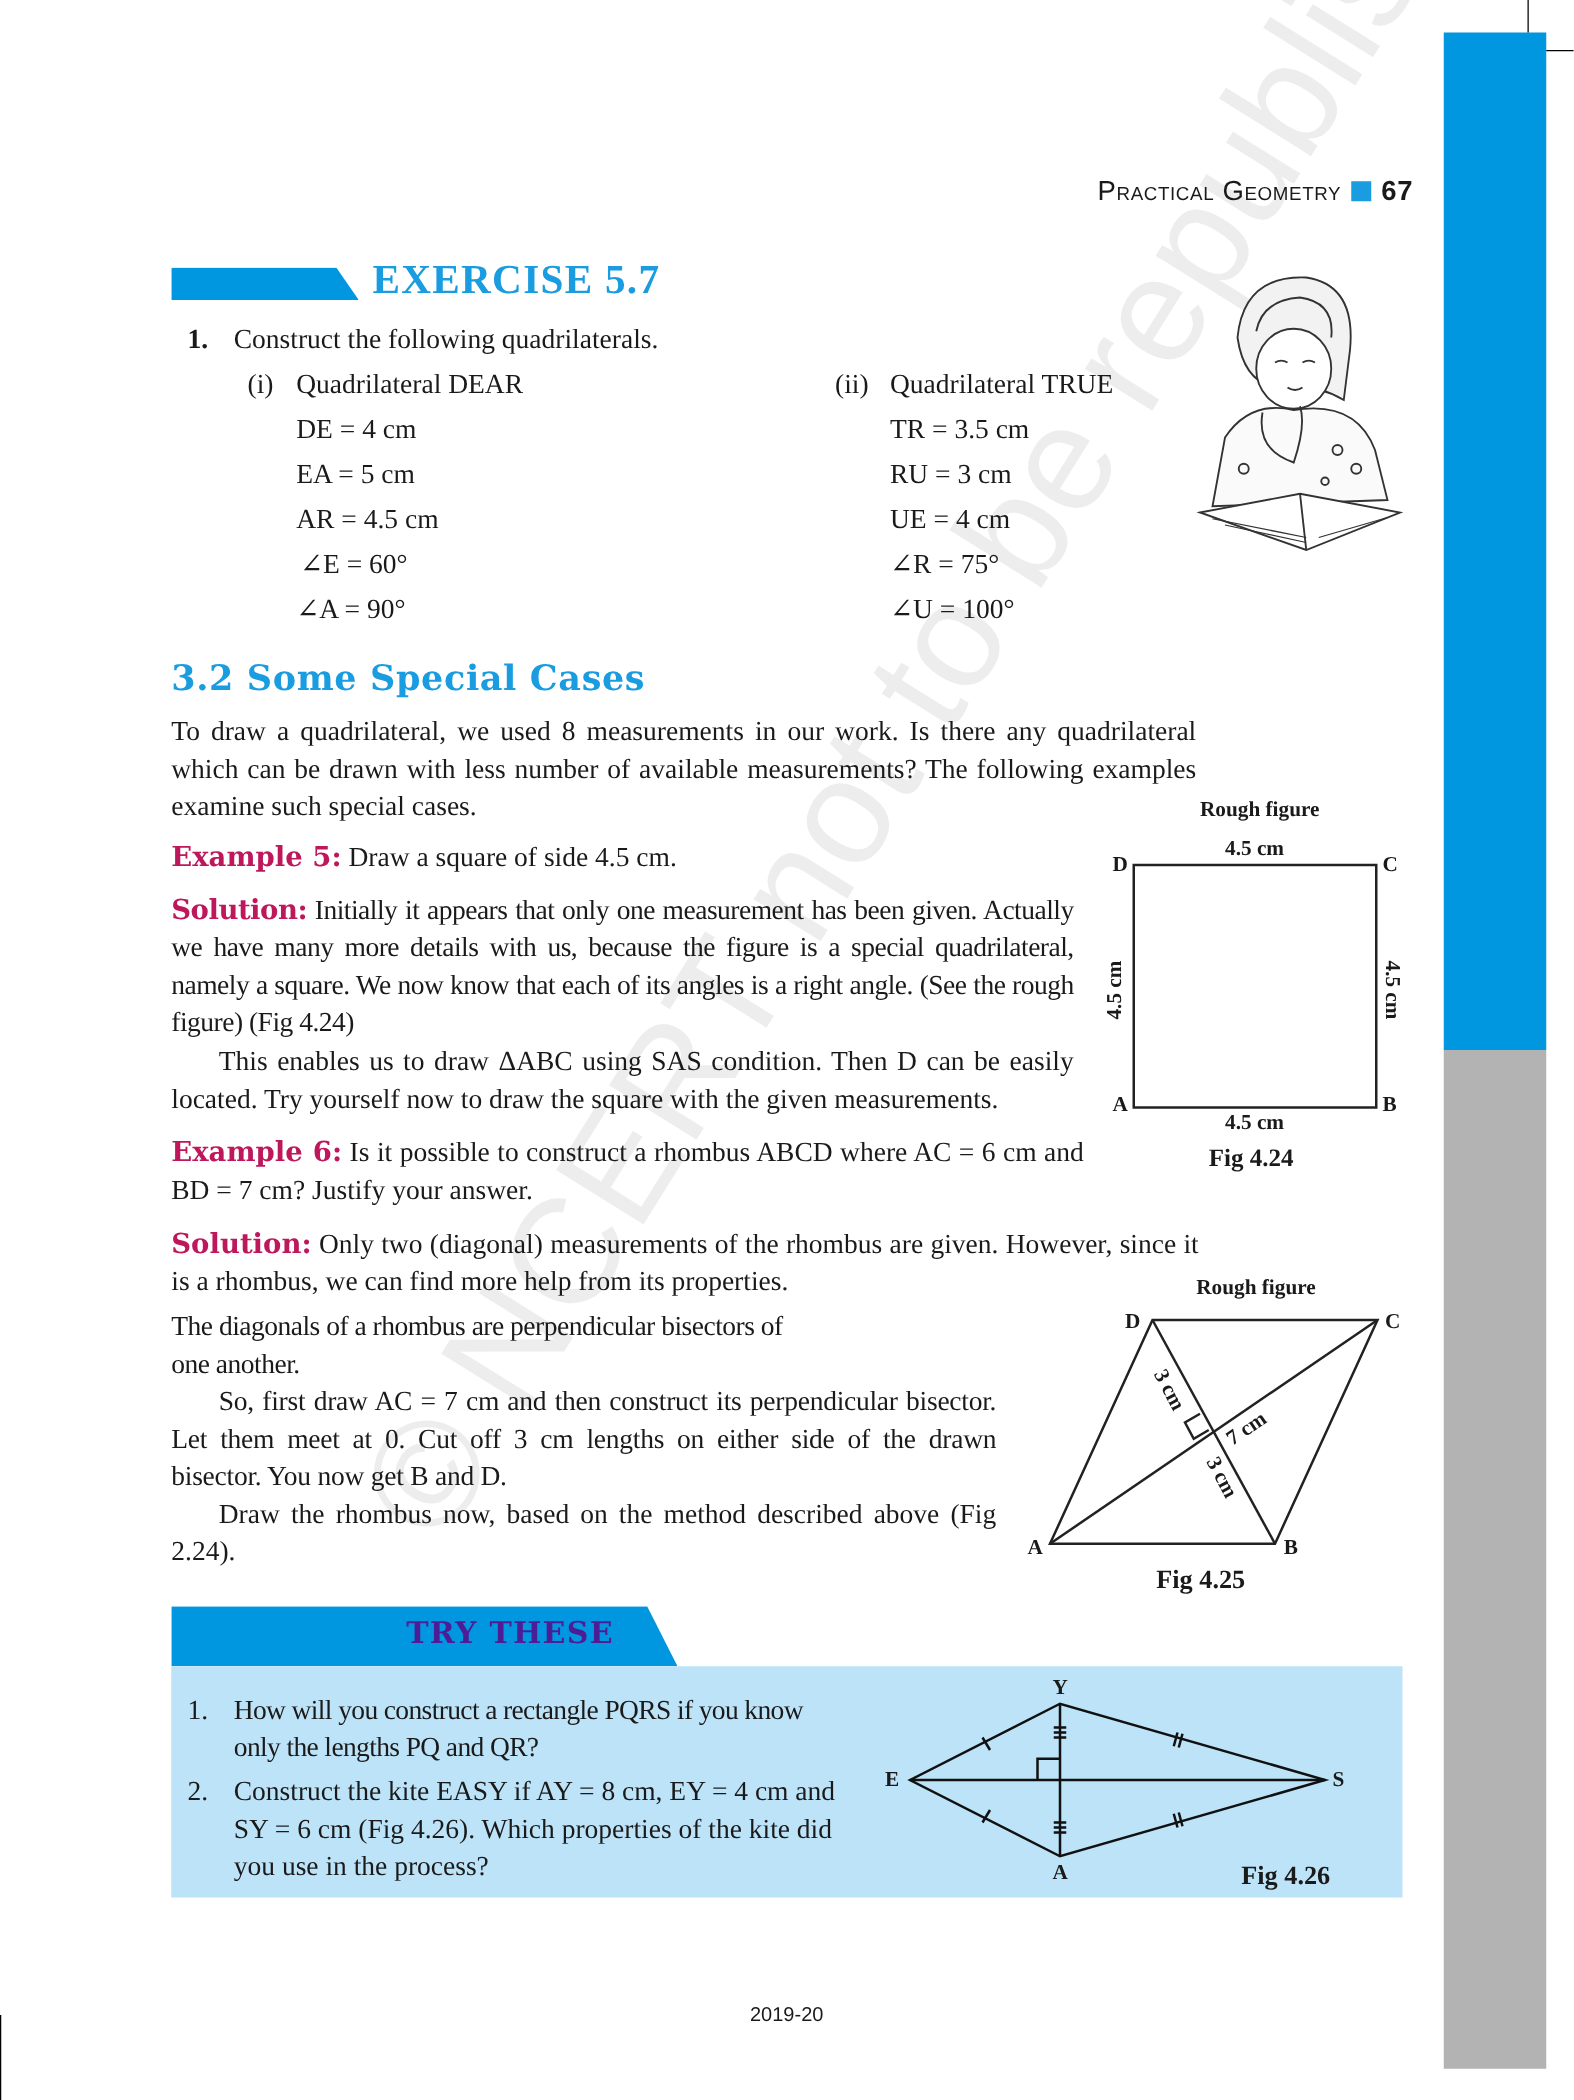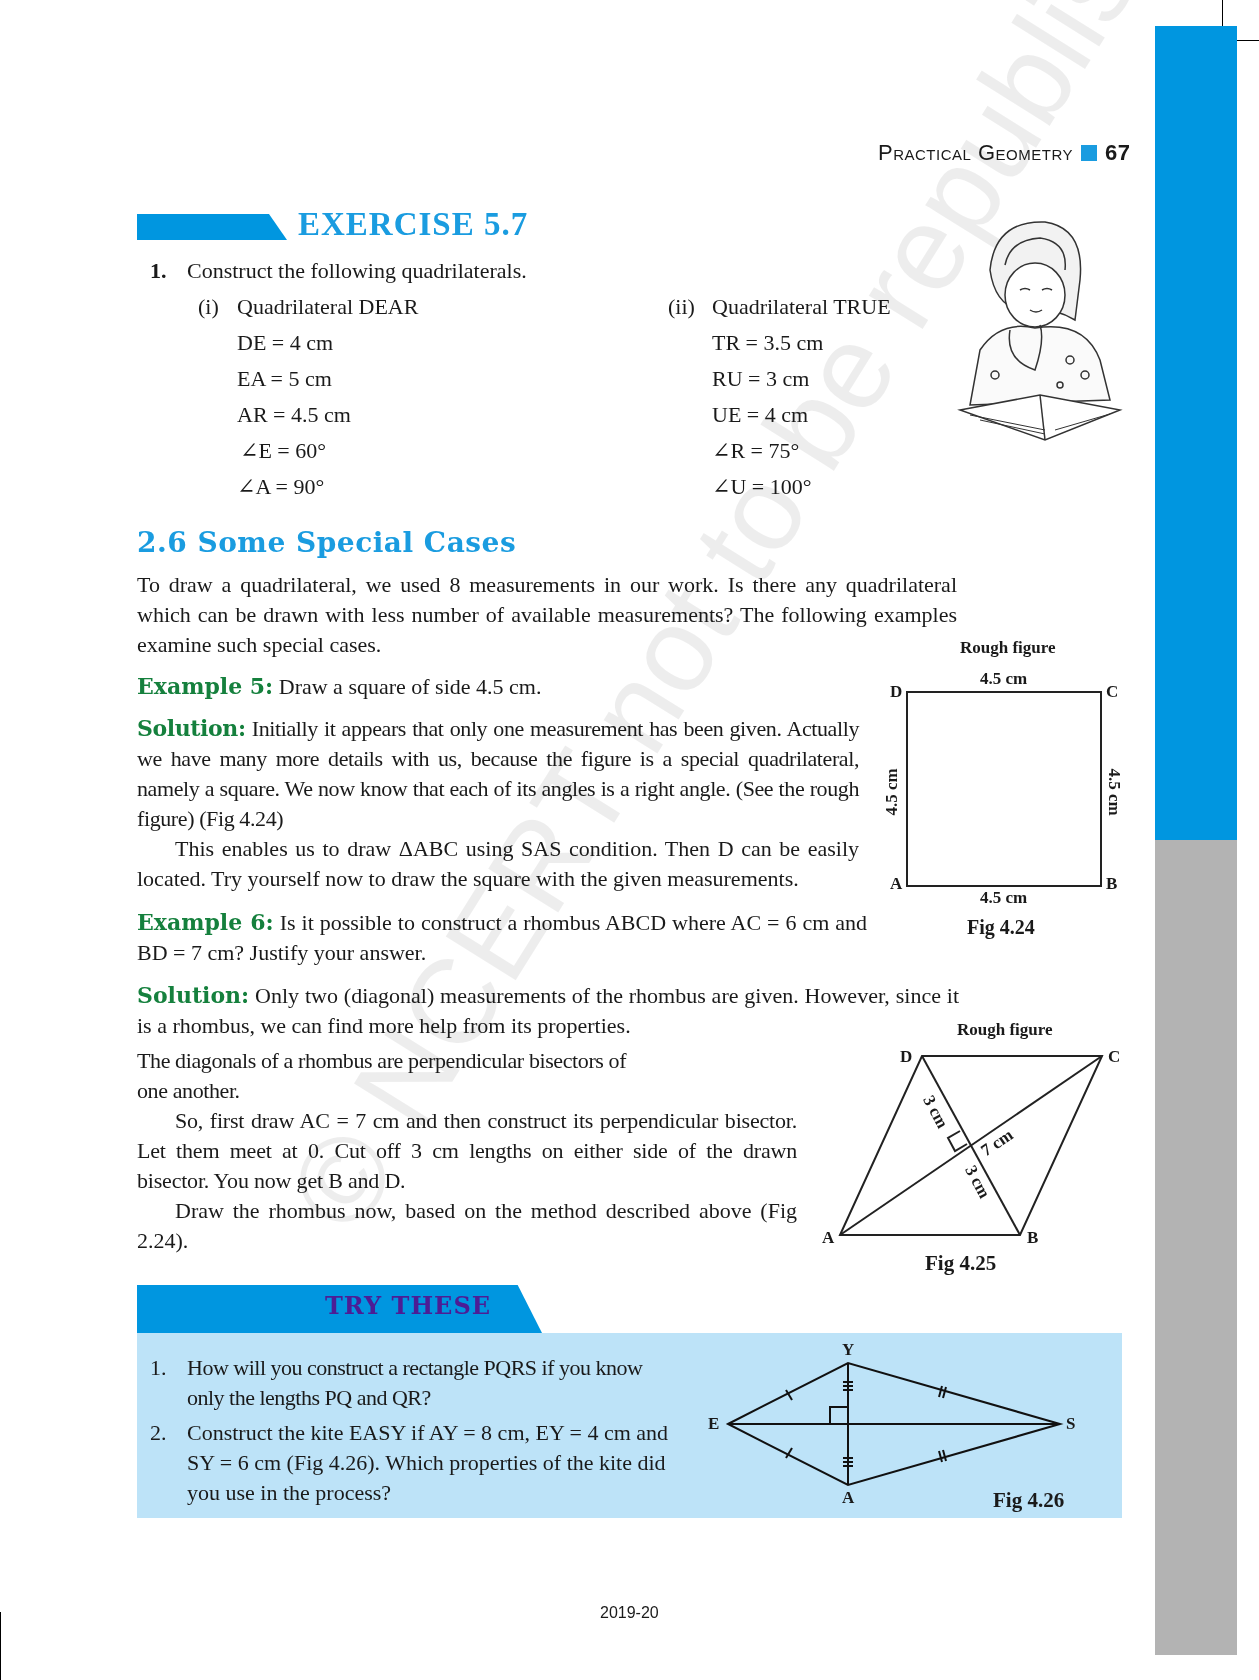--- a/index.html
+++ b/index.html
@@ -12,21 +12,21 @@
   .side-blue { left: 1155px; top: 26px; width: 82px; height: 814px; background: #0096e0; }
   .side-grey { left: 1155px; top: 840px; width: 82px; height: 815px; background: #b3b3b3; }
   .crop-line { background: #000; }
   .header { left: 878px; top: 140px; font-family: "Liberation Sans", sans-serif; font-size: 20px; letter-spacing: 0.5px; display: flex; align-items: center; gap: 8px; }
   .header .sc { font-variant: small-caps; font-size: 22px; }
   .header .sq { width: 16px; height: 16px; background: #1a9ce0; display: inline-block; }
   .header .pn { font-weight: bold; font-size: 22px; }
   .ex-bar { left: 137px; top: 214px; width: 150px; height: 26px; background: #0096e0; clip-path: polygon(0 0, 88% 0, 100% 100%, 0 100%); }
   .ex-title { left: 298px; top: 206px; font-size: 33px; font-weight: bold; color: #1a9ce0; letter-spacing: 1px; }
   .txt { font-size: 22px; line-height: 30px; }
-  .blue-bold { color: #15803d; font-weight: bold; font-family: "DejaVu Serif", serif; font-size: 22px; }
+  .blue-bold { color: #be185d; font-weight: bold; font-family: "DejaVu Serif", serif; font-size: 22px; }
   .sec-title { left: 137px; top: 526px; font-size: 28px; font-weight: bold; color: #1a9ce0; font-family: "DejaVu Serif", serif; letter-spacing: 0.5px; }
   .para { width: 730px; text-align: justify; }
   .fig-label { font-weight: bold; font-size: 17px; }
   .try-bar { left: 137px; top: 1285px; width: 405px; height: 48px; background: #0096e0; clip-path: polygon(0 0, 94% 0, 100% 100%, 0 100%); }
   .try-title { left: 325px; top: 1291px; color: #4c1d95; font-weight: bold; font-size: 24px; letter-spacing: 1px; font-family: "DejaVu Serif", serif; }
   .try-box { left: 137px; top: 1333px; width: 985px; height: 185px; background: #bde3f8; }
   .footer { left: 600px; top: 1604px; font-family: "Liberation Sans", sans-serif; font-size: 16px; }
   .watermark { left: 260px; top: 1180px; transform: rotate(-58deg); transform-origin: left top; font-family: "Liberation Sans", sans-serif; font-size: 120px; color: rgba(0,0,0,0.07); white-space: nowrap; }
 </style>
 </head>
@@ -80,21 +80,21 @@
     <circle cx="120" cy="150" r="4"></circle>
       <circle cx="135" cy="165" r="4"></circle>
       <circle cx="45" cy="165" r="4"></circle>
       <circle cx="110" cy="175" r="3"></circle>
     <path d="M10 200 L90 185 L170 200 L95 230 Z" fill="#fff"></path>
     <path d="M90 185 L95 230"></path>
     <path d="M20 205 L95 220 M30 210 L95 224 M105 220 L160 204" stroke-width="1"></path>
   </g>
 </svg>
 
-<div class="abs sec-title">2.6  Some Special Cases</div>
+<div class="abs sec-title">3.2  Some Special Cases</div>
 <div class="abs txt para" style="left:137px;top:570px;width:820px">To draw a quadrilateral, we used 8 measurements in our work. Is there any quadrilateral which can be drawn with less number of available measurements? The following examples examine such special cases.</div>
 
 <div class="abs txt" style="left:137px;top:671px;width:720px">
   <span class="blue-bold">Example 5:</span>
   <span>Draw a square of side 4.5 cm.</span>
 </div>
 <div class="abs txt para" style="left:137px;top:713px;width:722px;letter-spacing:-0.4px">
   <span class="blue-bold">Solution:</span>
   <span>Initially it appears that only one measurement has been given. Actually we have many more details with us, because the figure is a special quadrilateral, namely a square. We now know that each of its angles is a right angle. (See the rough figure) (Fig 4.24)</span>
 </div>

